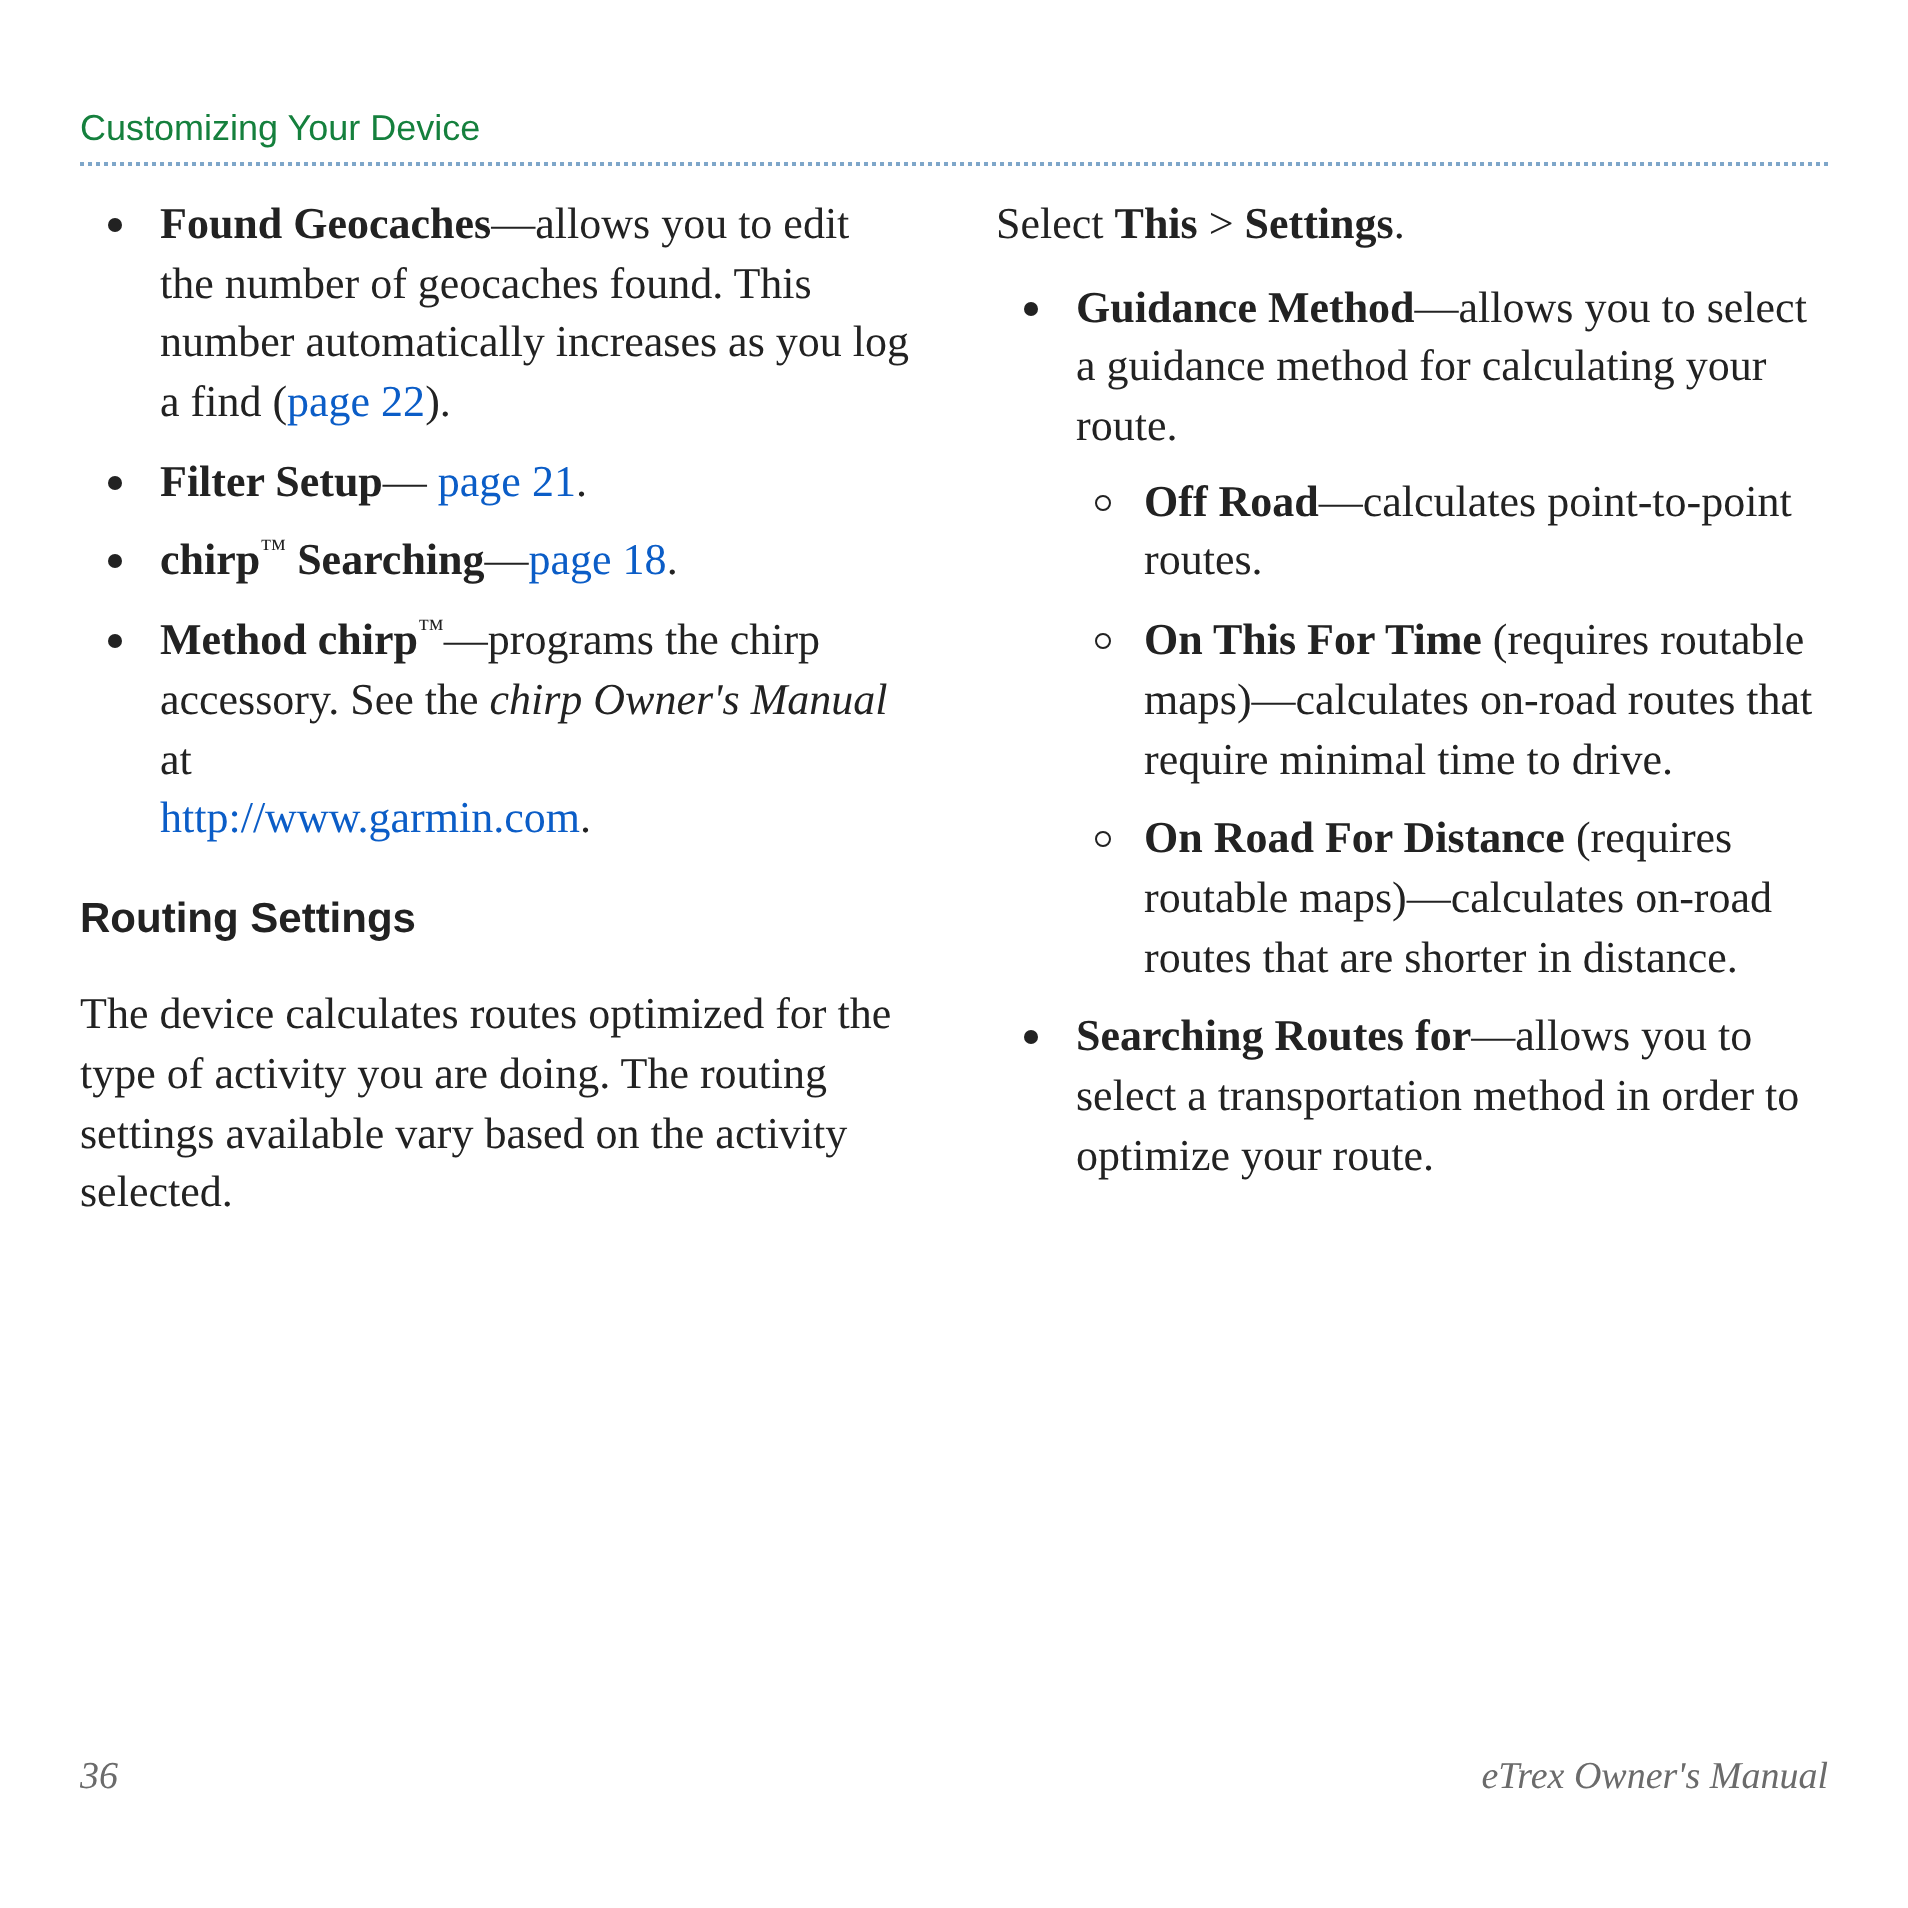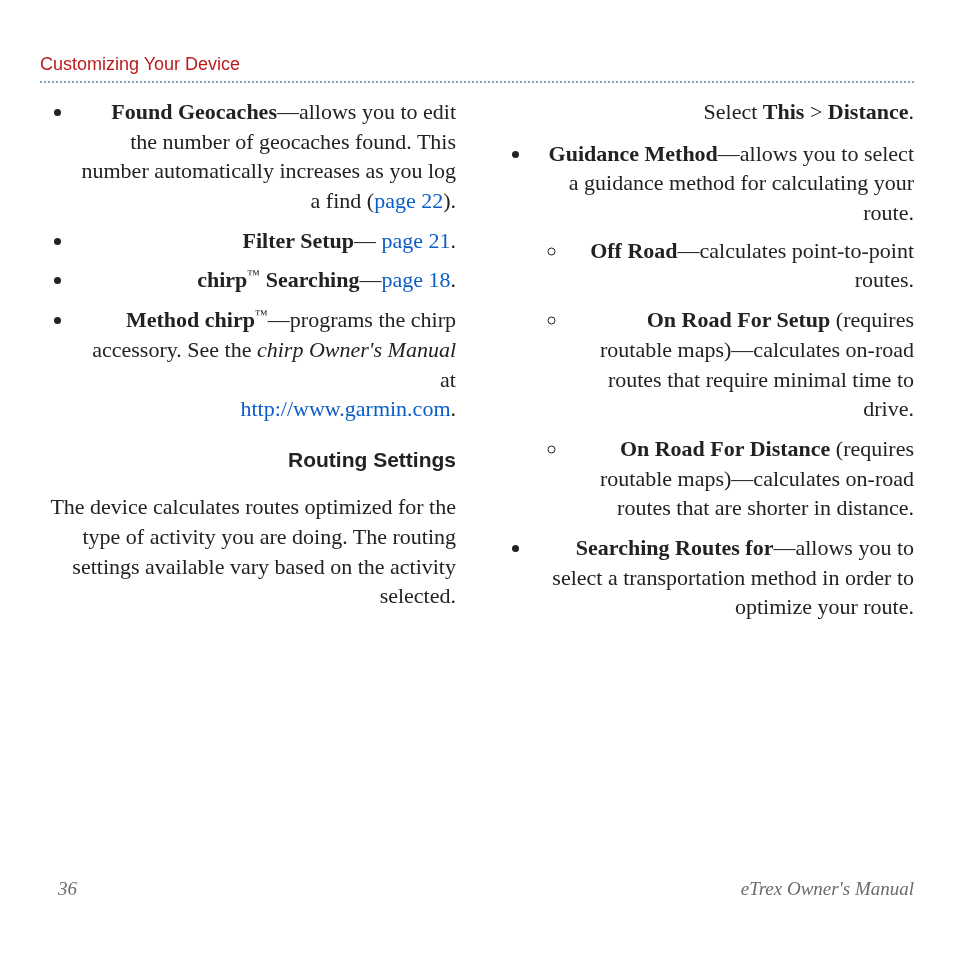--- a/index.html
+++ b/index.html
@@ -10,33 +10,32 @@
       font-family: "Times New Roman", Times, serif;
       color: #222;
       position: relative;
     }
     .header-area {
       padding: 54px 40px 0 40px;
     }
     .running-head {
       font-family: Arial, Helvetica, sans-serif;
       font-size: 18px;
-      color: #b91c1c;
+      color: #15803d;
       padding-bottom: 4px;
     }
     .dotted-rule {
       border-bottom: 2px dotted #7ea6c9;
       height: 0;
       margin-top: 2px;
     }
     .columns {
       display: flex;
       padding: 14px 40px 0 40px;
       gap: 42px;
-      text-align: right;
     }
     .col {
       flex: 1 1 0;
       font-size: 22px;
       line-height: 1.35;
     }
     ul.outer {
       list-style: disc;
       padding-left: 34px;
     }
@@ -74,21 +73,20 @@
       position: absolute;
       left: 40px;
       right: 40px;
       bottom: 54px;
       display: flex;
       justify-content: space-between;
       font-style: italic;
       color: #6b6b6b;
       font-size: 19px;
       font-family: "Times New Roman", Times, serif;
-      margin-left: 18px;
     }
   </style>
 </head>
 <body>
 
 <div class="header-area">
   <div class="running-head">Customizing Your Device</div>
   <div class="dotted-rule"></div>
 </div>
 
@@ -109,31 +107,31 @@
         <span class="bold">Method chirp</span><span class="sup">™</span><span>—programs the chirp accessory. See the </span><span class="italic">chirp Owner's Manual</span><span> at </span><br><span class="link">http://www.garmin.com</span><span>.</span>
       </li>
     </ul>
 
     <h2 class="section">Routing Settings</h2>
     <p class="para">The device calculates routes optimized for the type of activity you are doing. The routing settings available vary based on the activity selected.</p>
   </div>
 
   <div class="col">
     <p class="select-line">
-      <span>Select </span><span class="bold">This</span><span> &gt; </span><span class="bold">Distance</span><span>.</span>
+      <span>Select </span><span class="bold">This</span><span> &gt; </span><span class="bold">Settings</span><span>.</span>
     </p>
     <ul class="outer">
       <li>
         <span class="bold">Guidance Method</span><span>—allows you to select a guidance method for calculating your route.</span>
         <ul class="inner">
           <li>
             <span class="bold">Off Road</span><span>—calculates point-to-point routes.</span>
           </li>
           <li>
-            <span class="bold">On Road For Setup</span><span> (requires routable maps)—calculates on-road routes that require minimal time to drive.</span>
+            <span class="bold">On This For Time</span><span> (requires routable maps)—calculates on-road routes that require minimal time to drive.</span>
           </li>
           <li>
             <span class="bold">On Road For Distance</span><span> (requires routable maps)—calculates on-road routes that are shorter in distance.</span>
           </li>
         </ul>
       </li>
       <li>
         <span class="bold">Searching Routes for</span><span>—allows you to select a transportation method in order to optimize your route.</span>
       </li>
     </ul>

